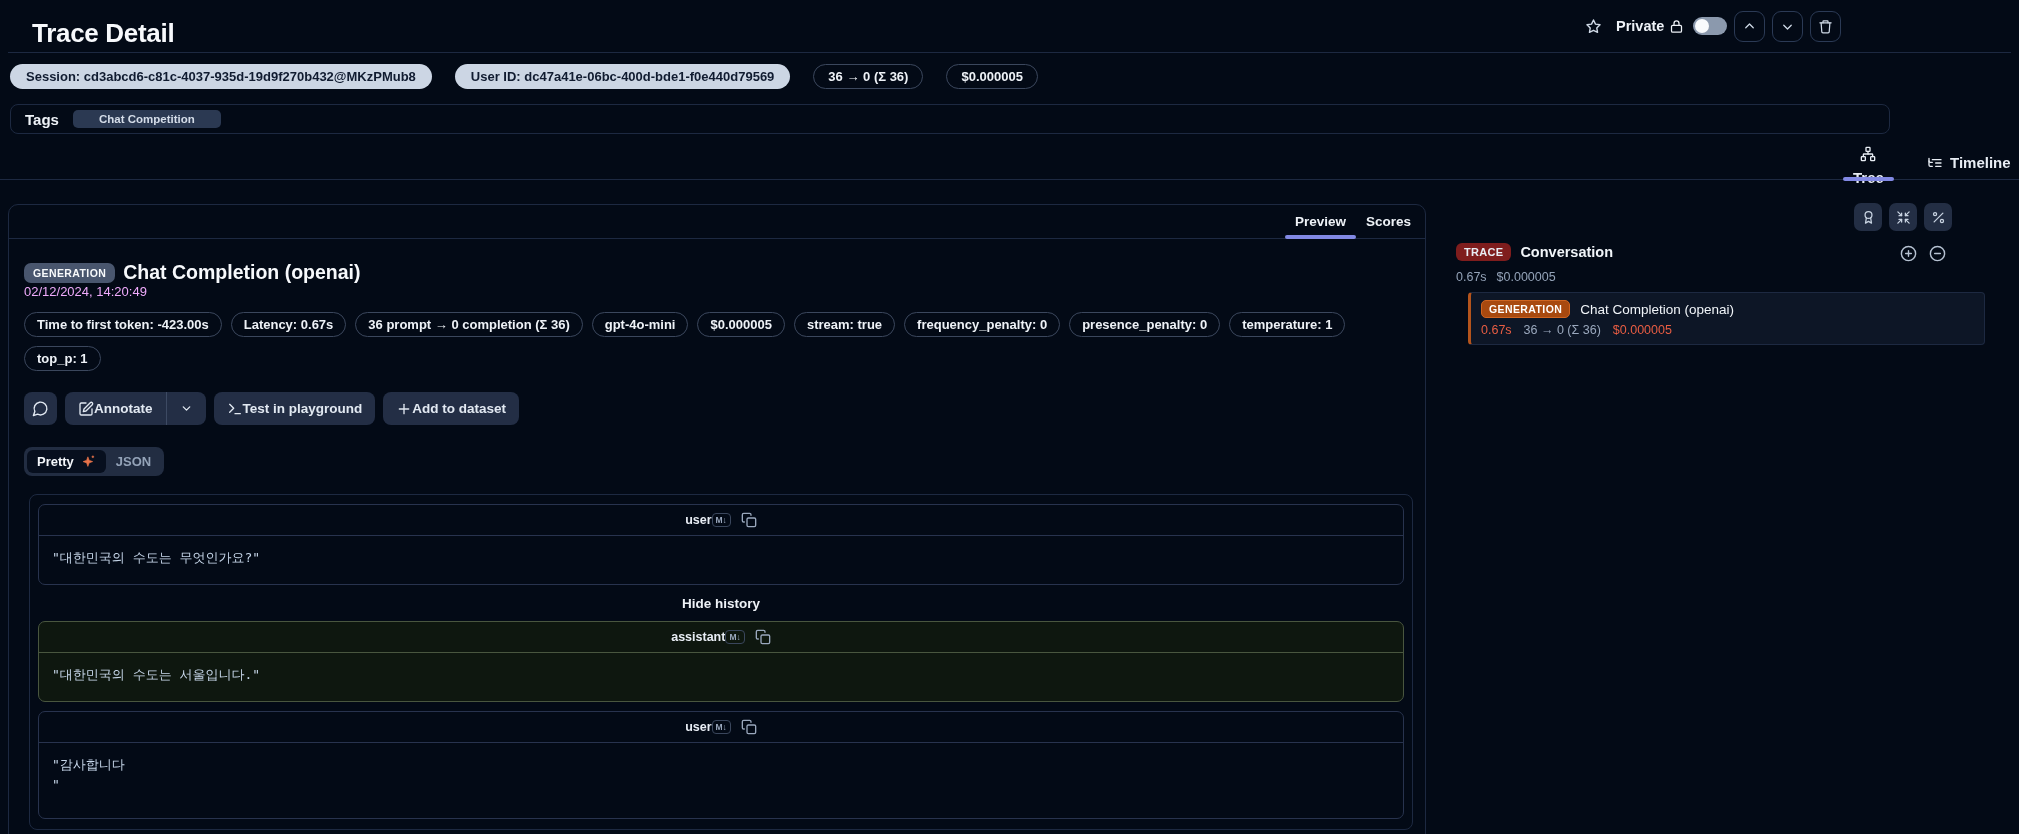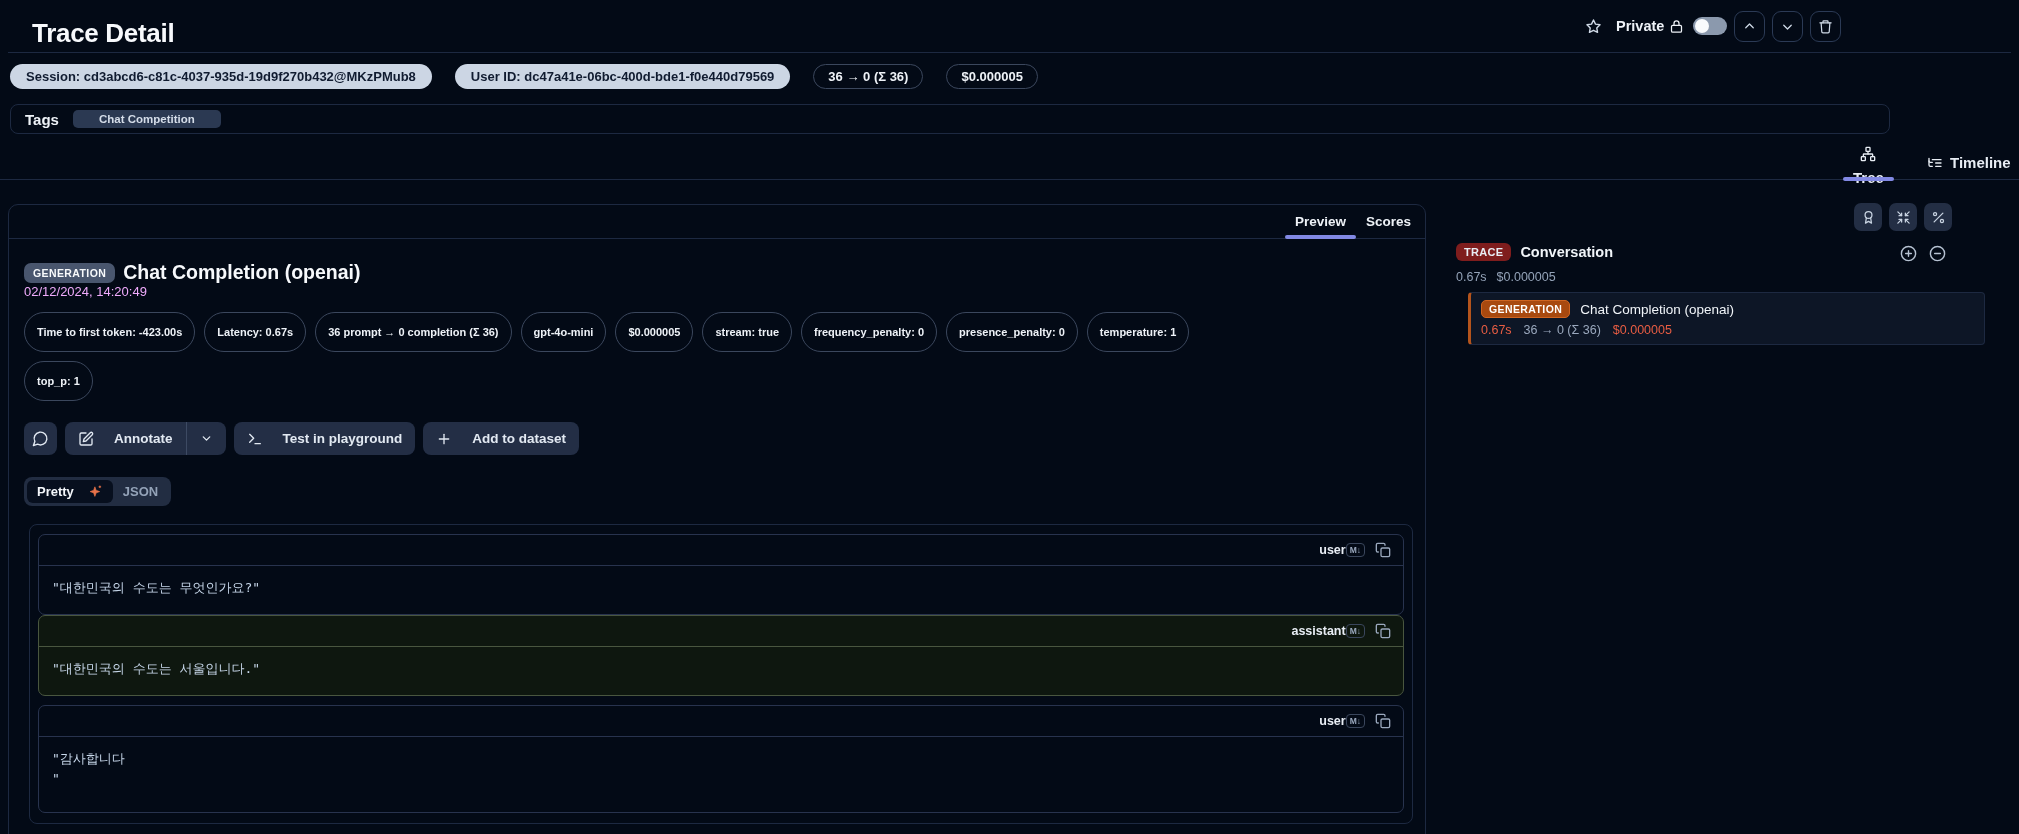--- a/index.html
+++ b/index.html
@@ -48,37 +48,37 @@
   .ptab.active::after{content:"";position:absolute;left:0;right:0;bottom:-1px;height:4px;border-radius:2px;background:#8289e4;}
   .panel-body{padding:22px 15px 0 15px;}
 
   .type-row{display:flex;align-items:center;gap:8px;}
   .type-badge{background:#49566e;color:#f8fafc;font-size:10.5px;font-weight:700;letter-spacing:.4px;padding:4px 9px;border-radius:7px;}
   .obs-title{font-size:19.5px;font-weight:700;color:#f7f9fc;}
   .obs-date{font-size:13px;color:#f0abfc;}
 
   .pills-row{display:flex;flex-wrap:wrap;gap:9px;margin-top:13px;}
   .pills-row + .pills-row{margin-top:9px;}
-  .m-pill{border:1px solid #3b475d;color:#eef2f7;font-size:11px;font-weight:700;padding:13px 12px;border-radius:999px;white-space:nowrap;}
+  .m-pill{border:1px solid #3b475d;color:#eef2f7;font-size:13px;font-weight:700;padding:4px 12px;border-radius:999px;white-space:nowrap;}
 
   .actions-row{display:flex;align-items:center;gap:8px;margin-top:21px;}
-  .btn{background:#232e45;border:none;border-radius:8px;height:33px;padding:0 13px;display:flex;align-items:center;gap:20px;font-size:13.5px;font-weight:600;color:#e2e9f2;cursor:pointer;font-family:inherit;}
+  .btn{background:#232e45;border:none;border-radius:8px;height:33px;padding:0 13px;display:flex;align-items:center;gap:0;font-size:13.5px;font-weight:600;color:#e2e9f2;cursor:pointer;font-family:inherit;}
   .btn.icon-only{width:33px;padding:0;justify-content:center;}
   .split{display:flex;}
   .split .btn.main{border-radius:8px 0 0 8px;}
   .split .btn.drop{border-radius:0 8px 8px 0;width:40px;padding:0;justify-content:center;border-left:1px solid #3d4a63;}
 
   .fmt-toggle{display:inline-flex;align-items:center;background:#222d42;border-radius:8px;padding:3px;margin-top:22px;}
-  .fmt-seg{display:flex;align-items:center;gap:14px;padding:4px 10px;font-size:13px;font-weight:700;color:#94a3b8;border-radius:6px;cursor:pointer;}
+  .fmt-seg{display:flex;align-items:center;gap:7px;padding:4px 10px;font-size:13px;font-weight:700;color:#94a3b8;border-radius:6px;cursor:pointer;}
   .fmt-seg.active{background:#070f1e;color:#f4f7fb;}
 
   
   .messages{margin:18px 0 0 5px;width:1384px;border:1px solid #1d2941;border-radius:8px;padding:9px 8px 10px 8px;box-sizing:border-box;}
   .msg{border:1px solid #28334e;border-radius:7px;overflow:hidden;}
-  .msg-header{display:flex;justify-content:flex-end;align-items:center;padding:7px 12px;border-bottom:1px solid #28334e;}
+  .msg-header{display:flex;justify-content:center;align-items:center;padding:7px 12px;border-bottom:1px solid #28334e;}
   .msg-role{font-size:12.5px;font-weight:700;color:#e8edf4;}
   .msg-tools{display:flex;align-items:center;gap:10px;}
   .md-badge{font-size:8.5px;font-weight:700;color:#9aa8bd;border:1px solid #3a465c;border-radius:4px;padding:1px 3px;cursor:pointer;line-height:1.2;}
   .copy-btn{background:none;border:none;padding:0;color:#9aa8bd;cursor:pointer;}
   .msg-content{padding:12px 13px 16px 13px;font-family:"DejaVu Sans Mono","Liberation Mono",monospace;font-size:13px;line-height:1.55;color:#c7d7ea;white-space:pre-wrap;}
   .msg.assistant{background:#0e170f;border-color:#49563f;}
   .msg.assistant .msg-header{border-bottom-color:#49563f;}
   .msg.user-last .msg-content{padding-bottom:22px;}
   .hide-history{text-align:center;padding:11px 0 10px 0;font-size:13.5px;font-weight:700;color:#eef2f7;cursor:pointer;}
 
@@ -298,20 +298,21 @@
                     <rect x="9" y="9" width="13" height="13" rx="2"></rect>
                     <path d="M5 15H4a2 2 0 0 1-2-2V4a2 2 0 0 1 2-2h9a2 2 0 0 1 2 2v1"></path>
                   </svg>
               </span>
             </button>
           </span>
         </div>
         <div class="msg-content">"대한민국의 수도는 무엇인가요?"</div>
       </div>
 
+      <div class="hide-history">Hide history</div>
 
       <div class="msg assistant">
         <div class="msg-header">
           <span class="msg-role">assistant</span>
           <span class="msg-tools">
             <span class="md-badge">M↓</span>
             <button class="copy-btn">
               <span class="ic">
                 <svg width="16" height="16" viewBox="0 0 24 24" fill="none" stroke="currentColor" stroke-width="2" stroke-linecap="round" stroke-linejoin="round">
                     <rect x="9" y="9" width="13" height="13" rx="2"></rect>

